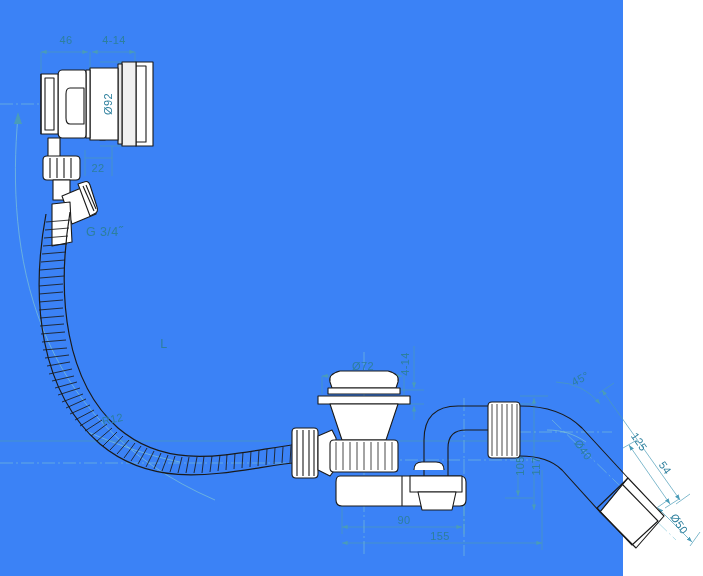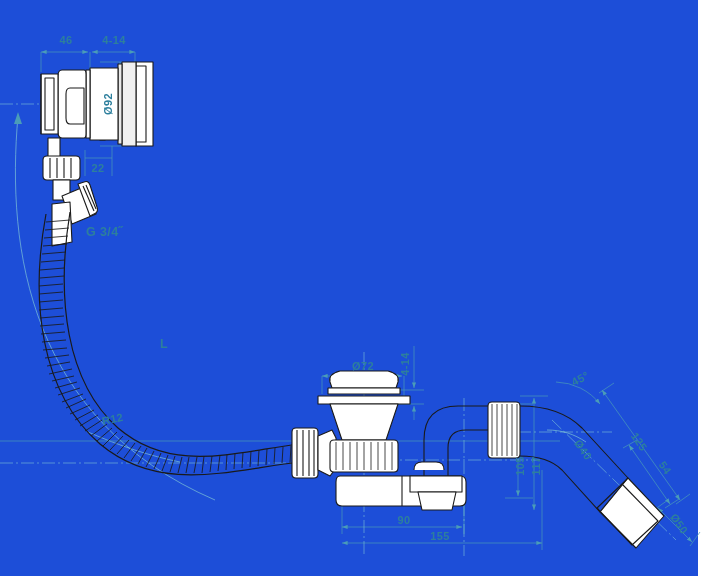--- a/index.html
+++ b/index.html
@@ -1,18 +1,18 @@
 <!DOCTYPE html>
 <html><head>
 <meta charset="utf-8">
 <style>
   html,body{margin:0;padding:0;background:#ffffff;}
   body{width:703px;height:576px;overflow:hidden;
        font-family:"Liberation Sans","DejaVu Sans",sans-serif;}
-  #drawing{position:relative;width:698px;height:576px;background:#1d4ed8;font-weight:bold;}
+  #drawing{position:relative;width:623px;height:576px;background:#3b82f6;}
   svg{display:block;}
   .dimtext{font-family:"Liberation Sans","DejaVu Sans",sans-serif;
            font-size:11px;fill:#2d7f9d;letter-spacing:.4px;}
   .dimtext.big{font-size:12.5px;}
 </style>
 </head>
 <body>
 
 <div id="drawing">
 <svg width="703" height="576" viewBox="0 0 703 576">

